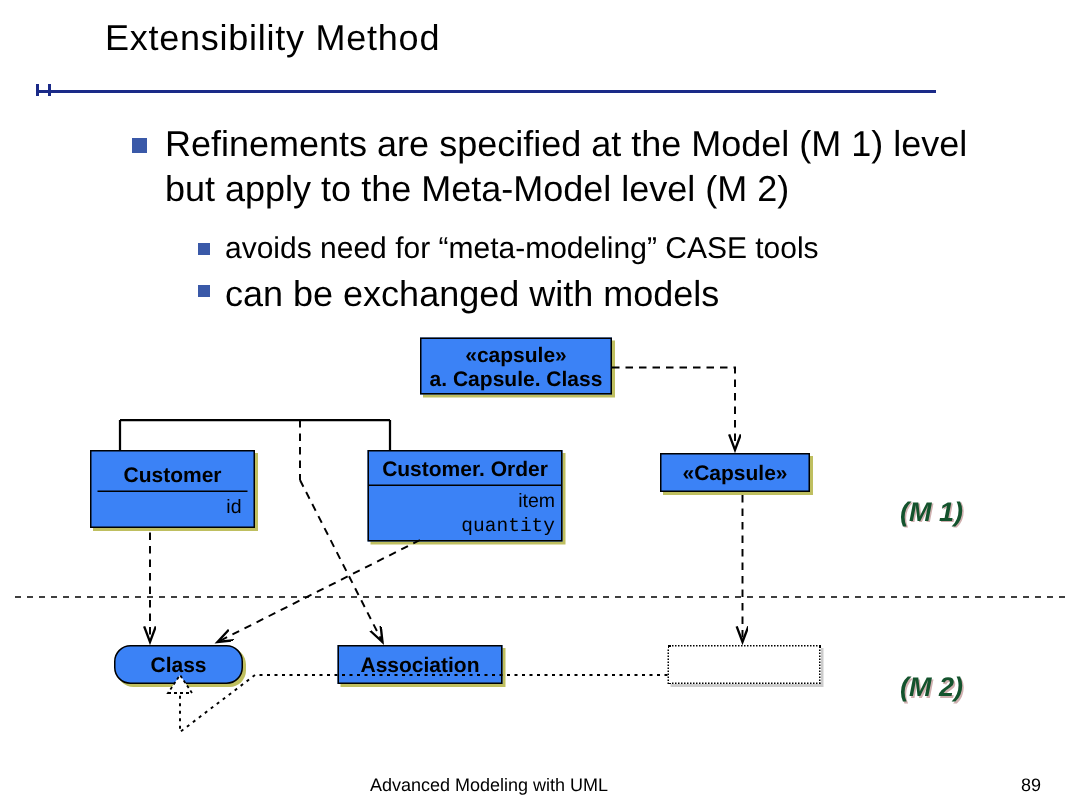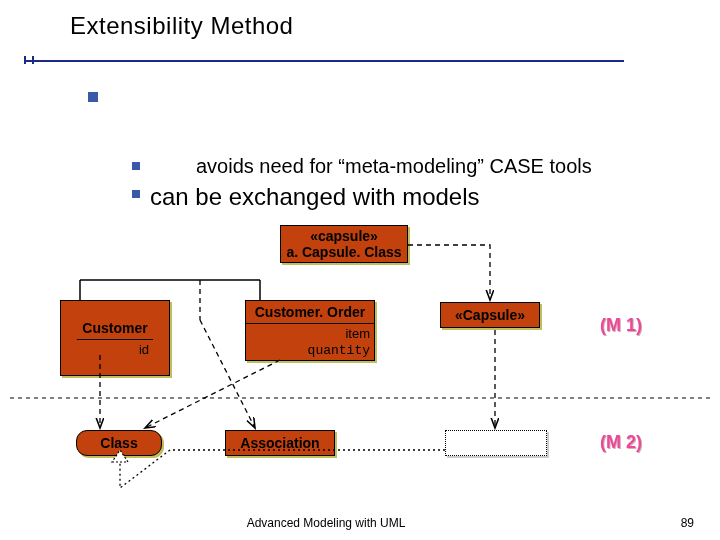--- a/index.html
+++ b/index.html
@@ -6,59 +6,60 @@
   .slide{position:relative;width:720px;height:540px;}
   .title{position:absolute;left:70px;top:12px;font-size:24px;font-weight:400;letter-spacing:0.5px;}
   .title-rule{position:absolute;left:24px;top:60px;width:600px;height:2px;background:#1a2a88;}
   .title-tick{position:absolute;left:24px;top:56px;width:2px;height:8px;background:#1a2a88;}
   .title-tick2{position:absolute;left:32px;top:56px;width:2px;height:8px;background:#1a2a88;}
 
   .bullet-sq{position:absolute;width:10px;height:10px;background:#3a59a8;}
   .bullet-sq.small{width:8px;height:8px;}
 
   .b1{position:absolute;left:110px;top:82px;width:560px;font-size:24px;line-height:1.25;}
-  .b2{position:absolute;left:150px;top:155px;width:520px;font-size:20px;margin-left:46px;}
+  .b2{position:absolute;left:150px;top:155px;width:520px;font-size:20px;}
   .b3{position:absolute;left:150px;top:183px;width:520px;font-size:24px;}
 
   
   .diag{position:absolute;left:0;top:0;width:720px;height:540px;}
-  .ybox{position:absolute;background:#c2410c;border:1.5px solid #000;font-size:14px;font-weight:700;text-align:center;box-shadow:2px 2px 0 #bfbf60;padding:2px 4px;box-sizing:border-box;}
+  .ybox{position:absolute;background:#3b82f6;border:1.5px solid #000;font-size:14px;font-weight:700;text-align:center;box-shadow:2px 2px 0 #bfbf60;padding:2px 4px;box-sizing:border-box;}
   .ybox .sub{font-weight:400;text-align:right;padding:2px 4px;font-size:13px;}
-  .lvl-label{position:absolute;font-size:18px;font-weight:700;color:#ec4899;text-shadow:1px 1px 0 #d0b0b0;}
+  .lvl-label{position:absolute;font-size:18px;font-weight:700;font-style:italic;color:#14532d;text-shadow:1px 1px 0 #d0b0b0;margin-top:16px;}
   .footer{position:absolute;left:0;bottom:10px;width:652px;text-align:center;font-size:12px;}
   .page{position:absolute;right:26px;bottom:10px;font-size:12px;}
 
   svg.lines{position:absolute;left:0;top:0;width:720px;height:540px;pointer-events:none;}
 </style>
 </head>
 <body>
 
 <div class="slide">
 
   <div class="title">Extensibility Method</div>
   <div class="title-rule"></div>
   <div class="title-tick"></div>
   <div class="title-tick2"></div>
 
   <div class="bullet-sq" style="left:88px;top:92px"></div>
+  <div class="b1">Refinements are specified at the Model (M 1) level but apply to the Meta-Model level (M 2)</div>
 
   <div class="bullet-sq small" style="left:132px;top:162px"></div>
   <div class="b2">avoids need for “meta-modeling” CASE tools</div>
 
   <div class="bullet-sq small" style="left:132px;top:190px"></div>
   <div class="b3">can be exchanged with models</div>
 
   <div class="diag">
 
     <div class="ybox" style="left:280px;top:225px;width:128px;">
       <div>«capsule»</div>
       <div>a. Capsule. Class</div>
     </div>
 
-    <div class="ybox" style="left:60px;top:300px;width:110px;padding:16px;">
+    <div class="ybox" style="left:60px;top:300px;width:110px;padding:4px;">
       <div style="border-bottom:1.5px solid #000;padding:3px 0;">Customer</div>
       <div class="sub">id</div>
     </div>
 
     <div class="ybox" style="left:245px;top:300px;width:130px;padding:0;">
       <div style="border-bottom:1.5px solid #000;padding:3px 0;">Customer. Order</div>
       <div class="sub">item</div>
       <div class="sub" style="margin-top:-2px;font-family:Liberation Mono, monospace;">quantity</div>
     </div>
 

